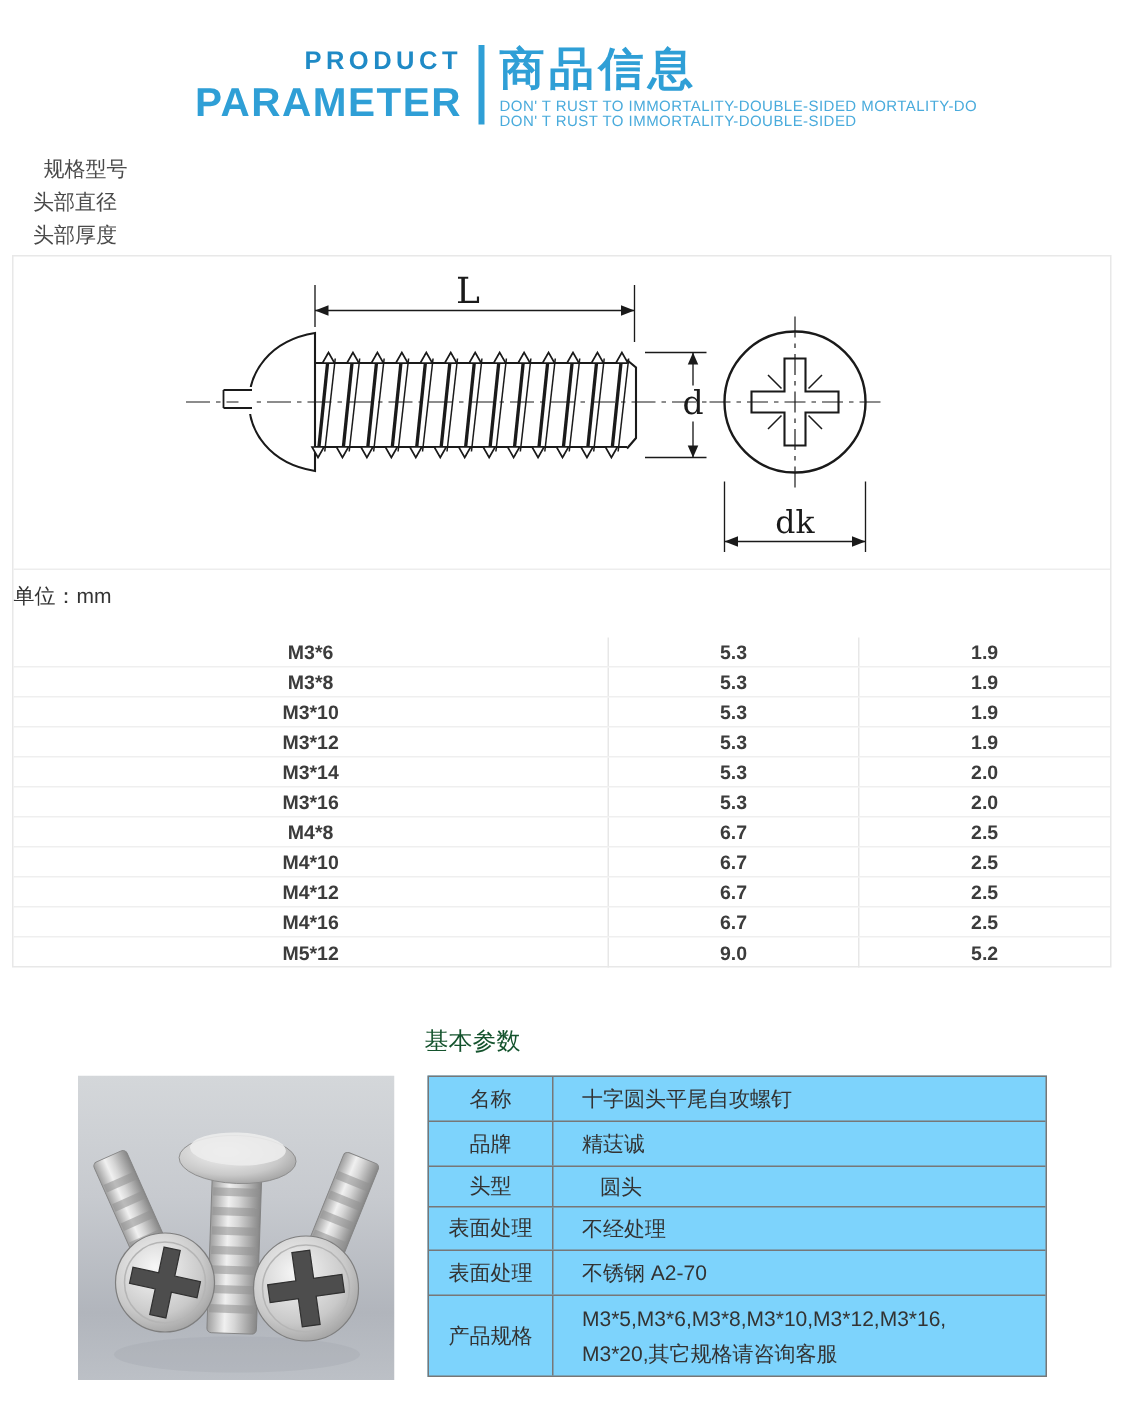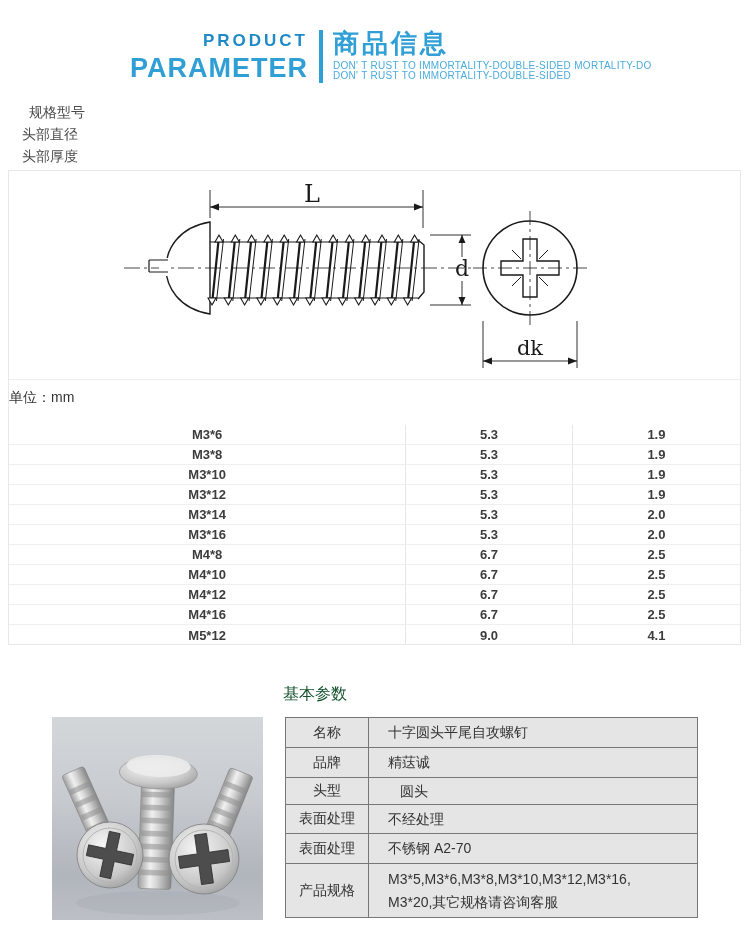--- a/index.html
+++ b/index.html
@@ -4,21 +4,21 @@
 <style>
   html,body{margin:0;padding:0;background:#fff;}
   .page{position:relative;width:750px;height:935px;background:#fff;overflow:hidden;
         font-family:"Liberation Sans",sans-serif;--accent:#2f9fd6;--accent2:#1f8ac6;--accent3:#49abdc;}
   
   .hdr-en{position:absolute;left:116px;top:31px;width:192px;text-align:right;}
   .hdr-en .product{display:block;font-size:17px;letter-spacing:3px;font-weight:bold;color:var(--accent2);}
   .hdr-en .parameter{display:block;font-size:27px;font-weight:bold;letter-spacing:1px;color:var(--accent);margin-top:2px;}
   .hdr-divider{position:absolute;left:319px;top:30px;width:4px;height:53px;background:var(--accent);}
   .hdr-cn{position:absolute;left:333px;top:26px;}
-  .cn-title{font-size:26px;font-weight:bold;letter-spacing:3px;color:var(--accent);}
+  .cn-title{font-size:30px;font-weight:bold;letter-spacing:3px;color:var(--accent);}
   .tagline{font-size:10px;font-weight:normal;letter-spacing:.3px;color:var(--accent3);line-height:9.5px;white-space:nowrap;}
   .tagline:first-of-type{margin-top:4px;}
   
   .col-labels{position:absolute;left:22px;top:101px;font-size:14px;color:#4a4a4a;line-height:22px;}
   .col-labels div:first-child{padding-left:7px;}
   
   .main-box{position:absolute;left:8px;top:170px;width:733px;height:475px;border:1px solid #e8e8e8;box-sizing:border-box;background:#fff;}
   .drawing{position:absolute;left:0;top:0;width:731px;height:208px;}
   .unit-row{position:absolute;left:0;top:208px;width:100%;height:46px;border-top:1px solid #ededed;box-sizing:border-box;
             text-align:left;padding:9px 41px 0 0;font-size:14px;color:#333;}
@@ -26,21 +26,21 @@
   .srow{display:flex;height:20px;border-bottom:1px solid #efefef;box-sizing:border-box;
         font-size:13px;color:#3c3c3c;text-align:center;align-items:center;}
   .srow:last-child{border-bottom:none;}
   .sc{box-sizing:border-box;height:100%;display:flex;align-items:center;justify-content:center;}
   .sc0{width:54.2%;}
   .sc1{width:22.8%;border-left:1px solid #e7e7e7;}
   .sc2{flex:1;border-left:1px solid #e7e7e7;}
   
   .bp-title{position:absolute;left:283px;top:684px;font-size:16px;font-weight:normal;color:#14532d;}
   .photo{position:absolute;left:52px;top:717px;width:211px;height:203px;}
-  .params-table{position:absolute;left:285px;top:717px;width:413px;border:1px solid #777;box-sizing:border-box;background:#e5e5e5;}
+  .params-table{position:absolute;left:285px;top:717px;width:413px;border:1px solid #777;box-sizing:border-box;background:#7dd3fc;}
   .prow{display:flex;box-sizing:border-box;border-top:1px solid #777;}
   .prow:first-child{border-top:none;}
   .plabel{width:83px;border-right:1px solid #777;box-sizing:border-box;display:flex;align-items:center;justify-content:center;
           font-size:14px;color:#333;}
   .pvalue{flex:1;display:flex;flex-direction:column;justify-content:center;padding-left:19px;padding-right:8px;
           font-size:14px;color:#333;line-height:23px;}
   
   .dln{stroke:#1a1a1a;fill:none;}
   .dimtxt{font-family:"DejaVu Serif",serif;fill:#1a1a1a;}
 </style>
@@ -204,21 +204,21 @@
           <div class="sc sc2">2.5</div>
         </div>
         <div class="srow">
           <div class="sc sc0">M4*16</div>
           <div class="sc sc1">6.7</div>
           <div class="sc sc2">2.5</div>
         </div>
         <div class="srow">
           <div class="sc sc0">M5*12</div>
           <div class="sc sc1">9.0</div>
-          <div class="sc sc2">4.1</div>
+          <div class="sc sc2">5.2</div>
         </div>
       </div>
   </div>
 
   <div class="bp-title">基本参数</div>
 
   <svg class="photo" viewBox="0 0 211 203">
     <defs>
       <linearGradient id="bgG" x1="0" y1="0" x2="0" y2="1">
         <stop offset="0" stop-color="#d4d7da"></stop>

